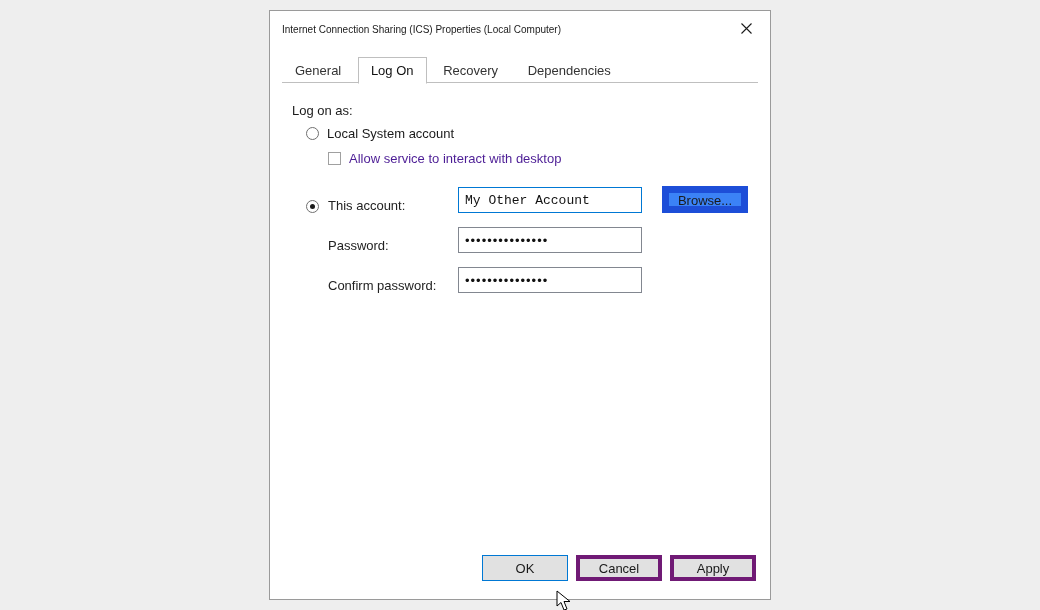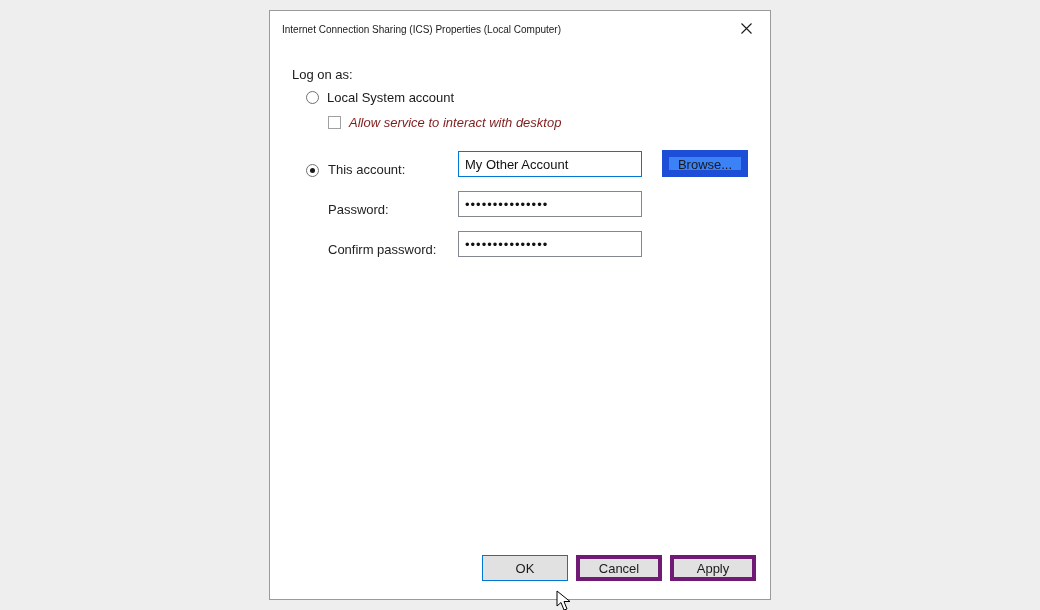--- a/index.html
+++ b/index.html
@@ -59,28 +59,28 @@
     .group{padding-left:14px;}
     .radio-row{display:flex;align-items:center;margin-bottom:10px;}
     .radio{
       width:13px;height:13px;border:1px solid #707070;border-radius:50%;
       margin-right:8px;background:#fff;display:inline-flex;align-items:center;justify-content:center;
     }
     .radio.selected::after{content:"";width:5px;height:5px;border-radius:50%;background:#1a1a1a;}
     .checkbox{
       width:13px;height:13px;border:1px solid #a0a0a0;margin-right:8px;background:#fff;display:inline-block;
     }
-    .faded{color:#7f1d1d;font-style:italic;}
+    .faded{color:#4c1d95;}
     .check-row{display:flex;align-items:center;margin:0 0 20px 22px;}
     .form-row{display:flex;align-items:flex-end;margin-bottom:14px;padding-left:0;}
     .form-row .rcol{width:22px;display:flex;align-items:center;justify-content:flex-start;}
     .form-row .lbl{width:130px;font-size:13px;color:#222;}
     .txt{
       width:184px;height:26px;
-      border:1px solid #828790;padding:3px 6px;font-size:13px;font-family:Liberation Sans, sans-serif;color:#111;background:#fff;
+      border:1px solid #828790;padding:3px 6px;font-size:13px;font-family:Liberation Mono, monospace;color:#111;background:#fff;
     }
     .txt.focused{border:1px solid #0078d4;outline:none;}
     .browse-btn{
       margin-left:20px;width:86px;height:27px;
       background:#3b82f6;border:7px solid #1d4ed8;color:#1a1a1a;
       font-size:13px;font-family:inherit;cursor:default;
     }
     .footer{
       height:50px;border-top:0;display:flex;align-items:center;justify-content:flex-end;
       padding:0 14px 12px 14px;gap:8px;margin-left:10px;
@@ -107,20 +107,26 @@
       <span class="title">Internet Connection Sharing (ICS) Properties (Local Computer)</span>
       <button class="close-btn">
         <span>
           <svg viewBox="0 0 11 11">
               <path d="M0.5 0.5 L10.5 10.5 M10.5 0.5 L0.5 10.5" stroke="#1a1a1a" stroke-width="1.1" fill="none"></path>
             </svg>
         </span>
       </button>
     </div>
 
+    <div class="tabrow">
+      <span class="tab">General</span>
+      <span class="tab active">Log On</span>
+      <span class="tab">Recovery</span>
+      <span class="tab">Dependencies</span>
+    </div>
 
     <div class="content">
       <div class="heading">Log on as:</div>
 
       <div class="group">
 
         <div class="radio-row">
           <span class="radio"></span>
           <span>Local System account</span>
         </div>

